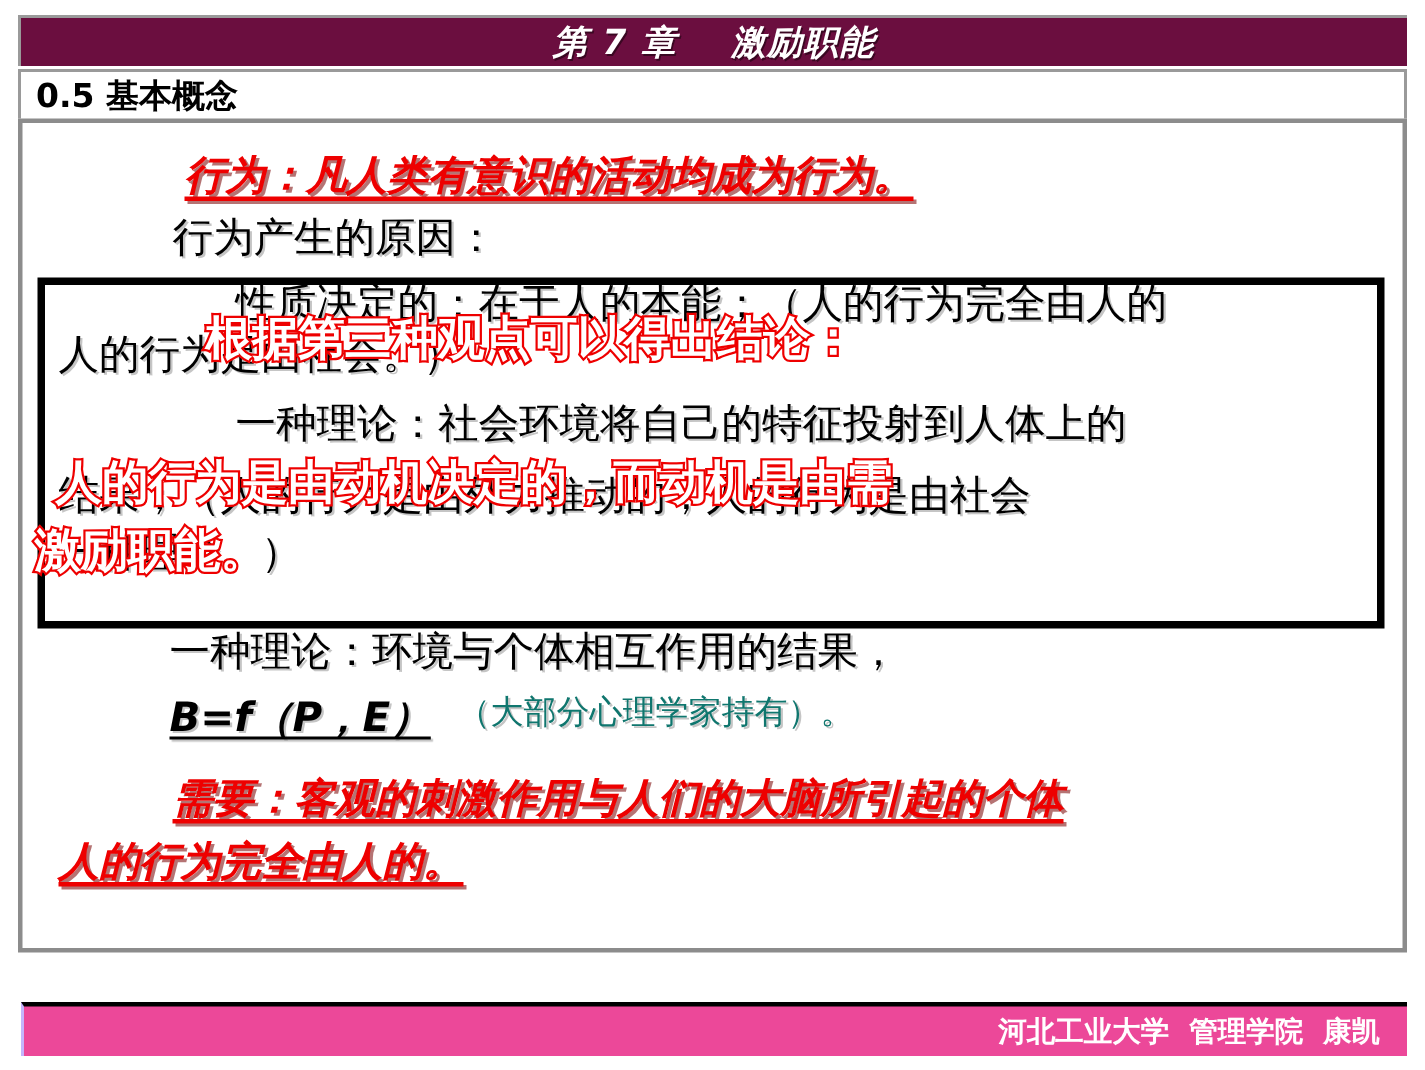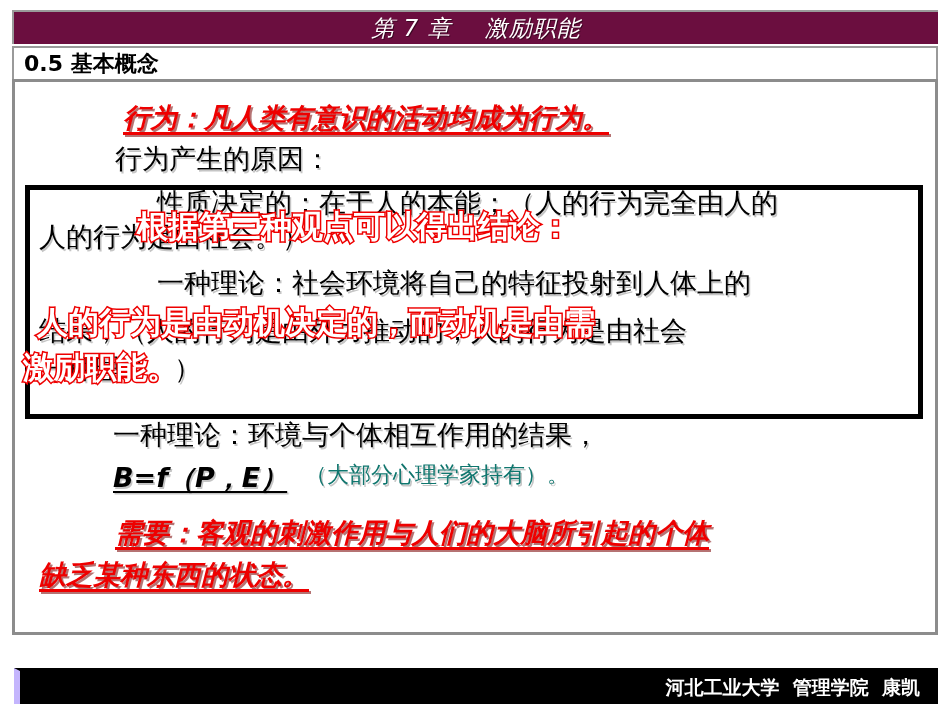--- a/index.html
+++ b/index.html
@@ -35,21 +35,21 @@
     border-top: 2px solid #9a9a9a;
     border-left: 2px solid #9a9a9a;
     box-sizing: border-box;
     display: flex;
     align-items: center;
     justify-content: center;
   }
   #title-bar .title-text {
     color: #ffffff;
     font-size: 23px;
-    font-weight: normal;
+    font-weight: bold;
     font-style: italic;
     letter-spacing: 1px;
     white-space: pre;
     text-shadow: 1px 1px 0 #3a0722;
     font-family: "DejaVu Sans", "Liberation Sans", sans-serif;
   }
 
   
   #subtitle-bar {
     position: absolute;
@@ -160,23 +160,23 @@
     text-shadow: 1.5px 1.5px 0 rgba(150,150,150,0.55);
   }
 
   
   #footer-bar {
     position: absolute;
     left: 14px;
     top: 668px;
     width: 924px;
     height: 36px;
-    background: #000000;
+    background: #ec4899;
     border-top: 3px solid #000000;
-    border-left: 6px solid #c4b5fd;
+    border-left: 2px solid #c4b5fd;
     box-sizing: border-box;
     display: flex;
     align-items: center;
     justify-content: flex-end;
   }
   #footer-bar .footer-text {
     color: #ffffff;
     font-size: 19px;
     font-weight: bold;
     padding-right: 18px;
@@ -215,21 +215,21 @@
       <div class="line" style="left:24px; top:272px;">一种理论。）</div>
 
       <div class="line" style="left:98px; top:338px;">一种理论：环境与个体相互作用的结果，</div>
 
       <div class="formula" style="left:98px; top:378px;">B=f（P，E）</div>
 
       <div class="formula-tail" style="left:290px; top:378px;">（大部分心理学家持有）。</div>
 
       <div class="red-head" style="left:100px; top:435px;">需要：客观的刺激作用与人们的大脑所引起的个体</div>
 
-      <div class="red-head" style="left:24px; top:477px;">缺乏某种东西的状态。</div>
+      <div class="red-head" style="left:24px; top:477px;">人的行为完全由人的。</div>
     </div>
 
     <div id="inner-box"></div>
 
     <div class="body-layer">
       <div class="red-outline" style="left:122px; top:127px;">根据第三种观点可以得出结论：</div>
 
       <div class="red-outline" style="left:22px; top:223px;">人的行为是由动机决定的，而动机是由需</div>
 
       <div class="red-outline" style="left:8px; top:268px;">激励职能。</div>

